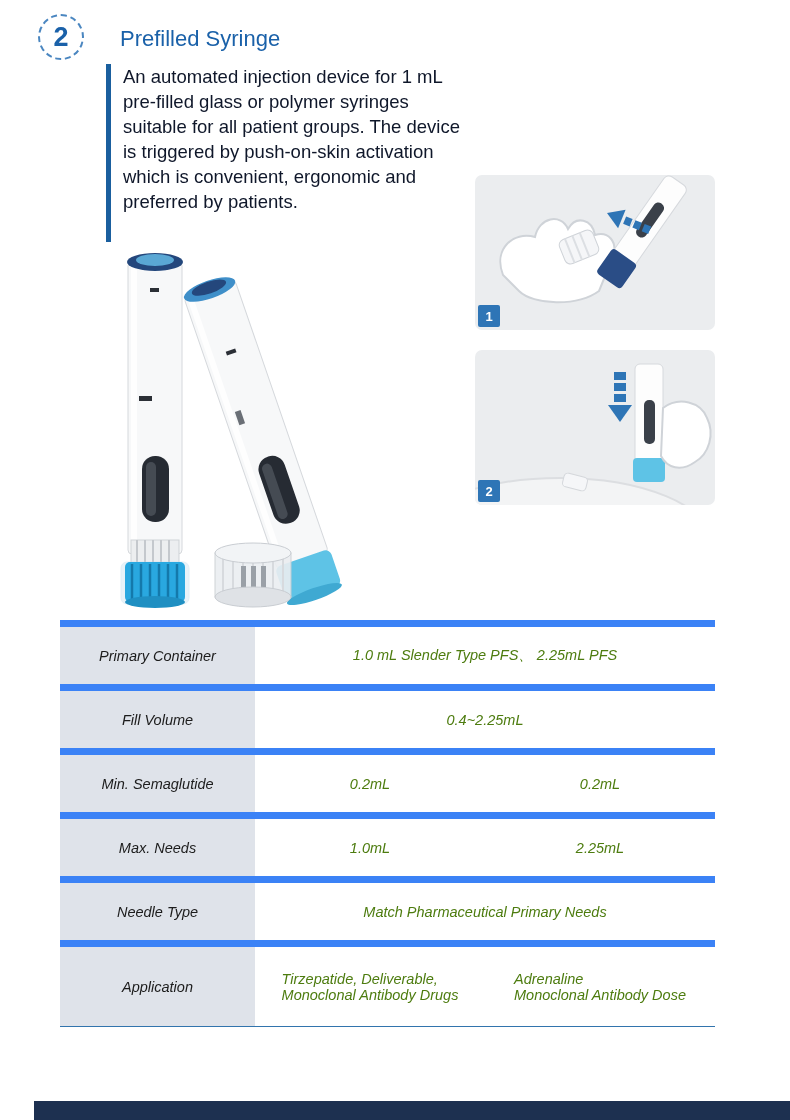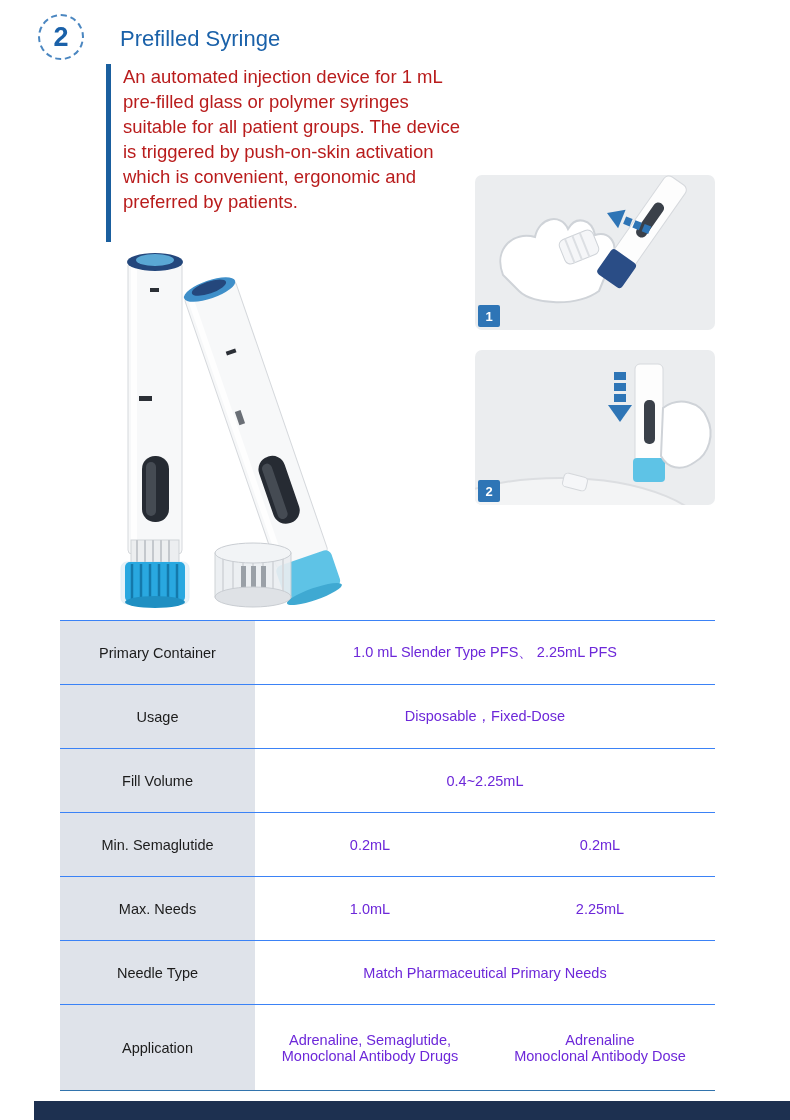--- a/index.html
+++ b/index.html
@@ -17,21 +17,21 @@
   .page-title {
     position:absolute; left:120px; top:26px;
     font-size:22px; font-weight:normal; color:#1a61a9;
   }
   .accent-bar {
     position:absolute; left:106px; top:64px; width:5px; height:178px;
     background:#1a5f9e;
   }
   .description {
     position:absolute; left:123px; top:64px; width:352px;
-    font-size:18.5px; line-height:25px; color:#b91c1c;
+    font-size:18.5px; line-height:25px; color:#0f172a;
   }
 
   
   .pens-svg { position:absolute; left:55px; top:248px; }
 
   .panel {
     position:absolute; left:475px; width:240px; height:155px;
     background:#ebedef; border-radius:7px; overflow:hidden;
   }
   .panel-1 { top:175px; }
@@ -41,30 +41,30 @@
     background:#2e75b6; border-radius:2px; color:#ffffff;
     font-size:13px; font-weight:bold;
     display:flex; align-items:center; justify-content:center;
   }
 
   
   .spec-table {
     position:absolute; left:60px; top:620px; width:655px;
     border-bottom:1px solid #3274ad;
   }
-  .trow { display:flex; border-top:1px solid #3b82f6; min-height:64px; }
+  .trow { display:flex; border-top:7px solid #3b82f6; min-height:64px;font-style:italic; }
   .trow.tall { min-height:86px; }
   .tlabel {
     width:195px; background:#dfe3ea; flex-shrink:0;
     display:flex; align-items:center; justify-content:center;
     font-size:14.5px; color:#1c1c1c; text-align:center; padding:6px;
   }
   .tval {
     flex:1; display:flex; align-items:center; justify-content:center;
-    font-size:14.5px; color:#6d28d9; text-align:center;
+    font-size:14.5px; color:#4d7c0f; 
     white-space:pre-line; padding:6px 10px;
   }
 
   .footer-bar {
     position:absolute; left:34px; bottom:0; width:756px; height:19px;
     background:#1d3050;
   }
 </style>
 </head>
 <body>
@@ -177,44 +177,40 @@
       <span>2</span>
     </div>
   </div>
 
   <div class="spec-table">
     <div class="trow">
       <div class="tlabel">Primary Container</div>
       <div class="tval">1.0 mL Slender Type PFS、 2.25mL PFS</div>
     </div>
     <div class="trow">
-      <div class="tlabel">Usage</div>
-      <div class="tval">Disposable，Fixed-Dose</div>
-    </div>
-    <div class="trow">
       <div class="tlabel">Fill Volume</div>
       <div class="tval">0.4~2.25mL</div>
     </div>
     <div class="trow">
       <div class="tlabel">Min. Semaglutide</div>
       <div class="tval">0.2mL</div>
       <div class="tval">0.2mL</div>
     </div>
     <div class="trow">
       <div class="tlabel">Max. Needs</div>
       <div class="tval">1.0mL</div>
       <div class="tval">2.25mL</div>
     </div>
     <div class="trow">
       <div class="tlabel">Needle Type</div>
       <div class="tval">Match Pharmaceutical Primary Needs</div>
     </div>
     <div class="trow tall">
       <div class="tlabel">Application</div>
-      <div class="tval">Adrenaline, Semaglutide,
+      <div class="tval">Tirzepatide, Deliverable,
 Monoclonal Antibody Drugs</div>
       <div class="tval">Adrenaline
 Monoclonal Antibody Dose</div>
     </div>
   </div>
 
   <div class="footer-bar"></div>
 
 </div>
 

